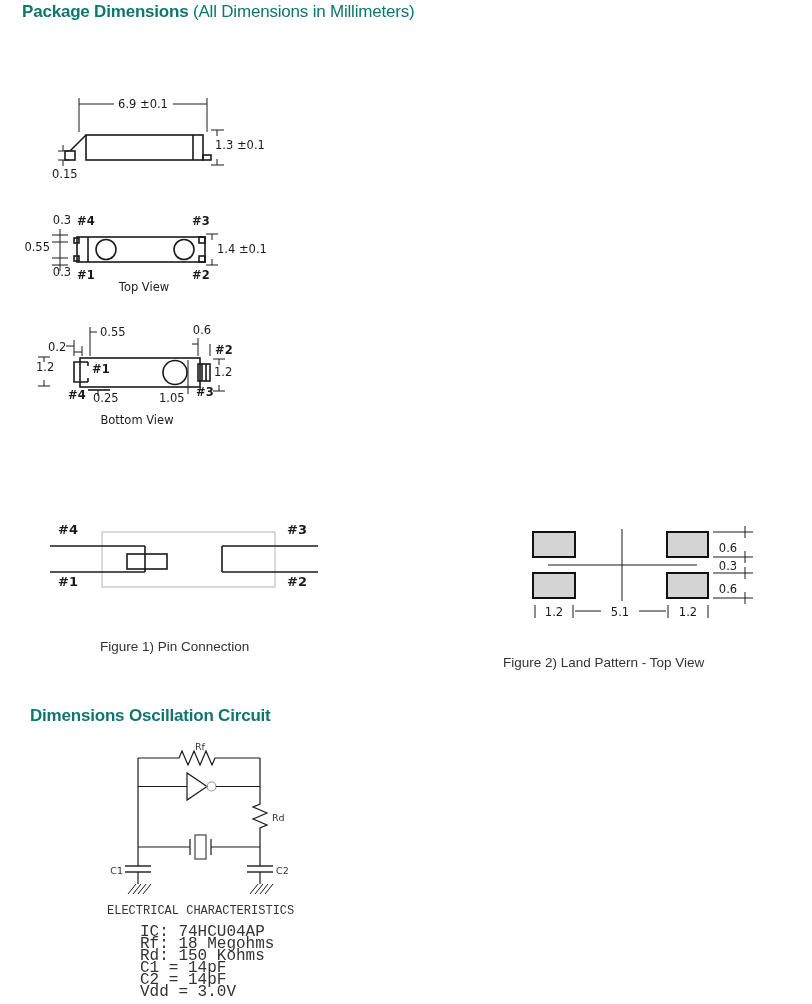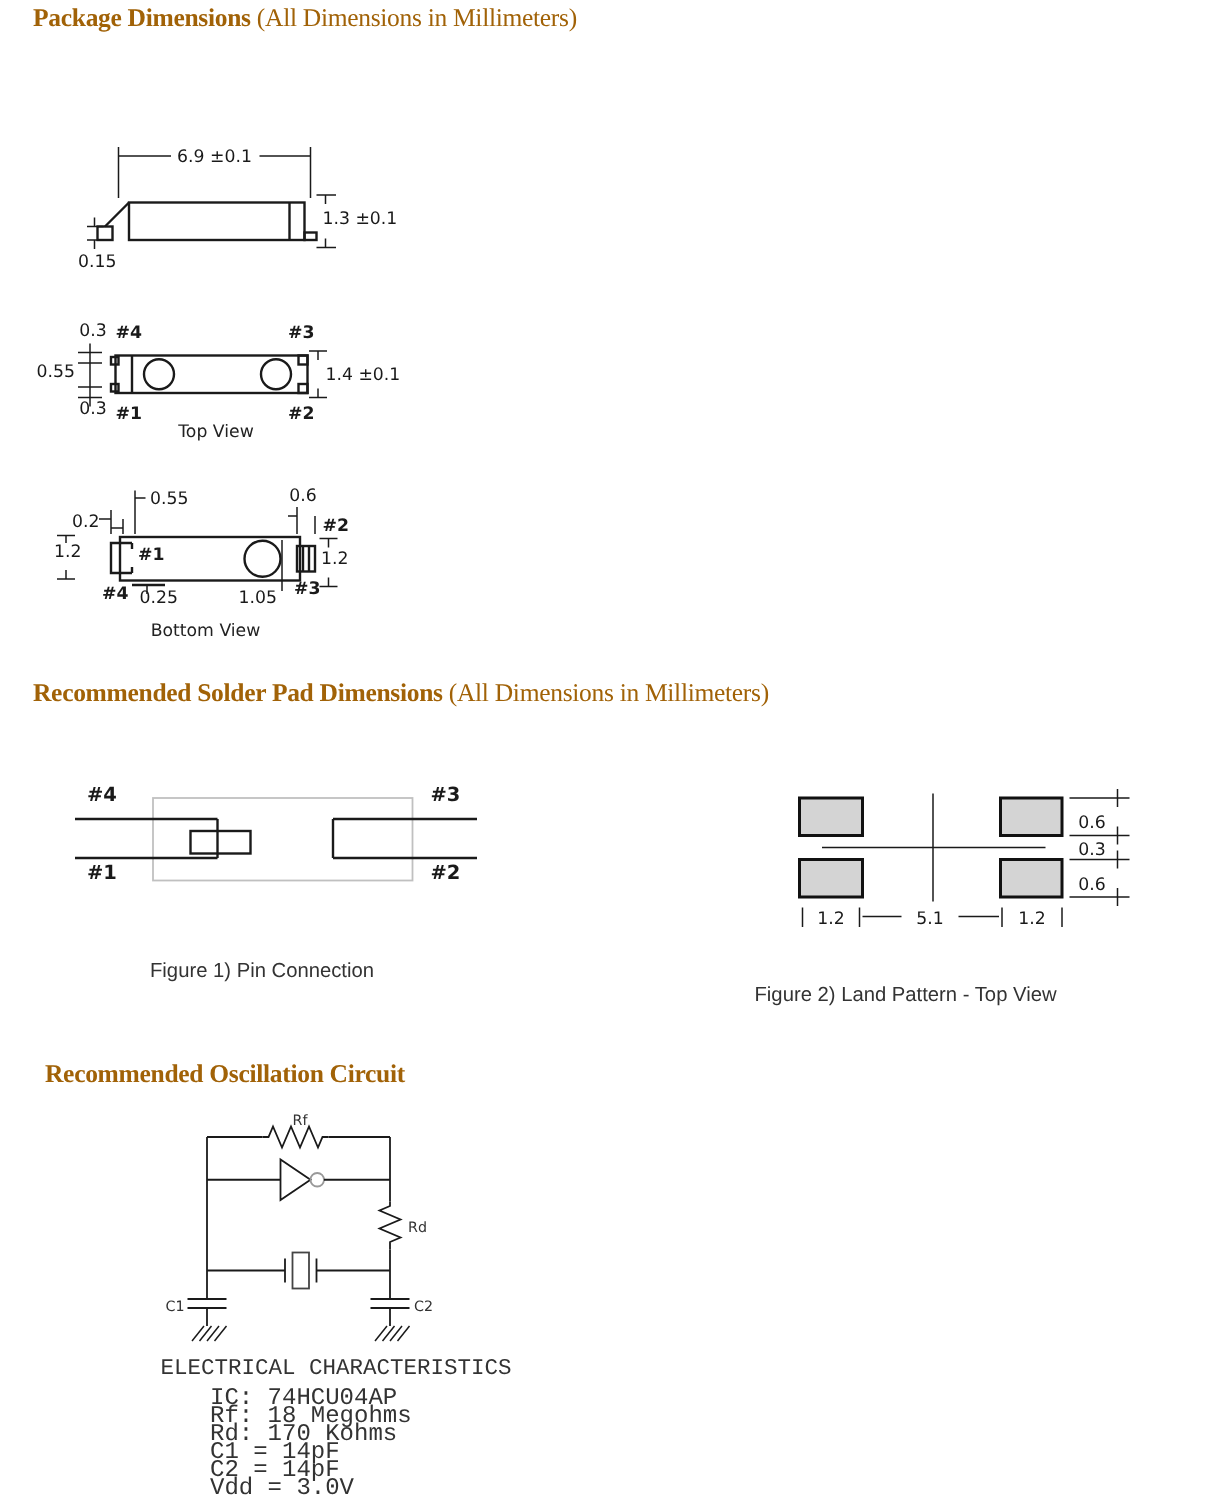--- a/index.html
+++ b/index.html
@@ -1,31 +1,31 @@
 <!DOCTYPE html>
 <html><head>
 <meta charset="utf-8">
 <style>
   html,body{margin:0;padding:0;background:#ffffff;}
   #page{position:relative;width:812px;height:1004px;background:#ffffff;overflow:hidden;
         font-family:"Liberation Sans",sans-serif;color:#111;}
   .abs{position:absolute;}
-  h2.sec{margin:0;font-size:17px;font-weight:bold;color:#a16207;letter-spacing:-0.2px;font-family:Liberation Serif, serif;}
+  h2.sec{margin:0;font-size:17px;font-weight:bold;color:#0f766e;letter-spacing:-0.2px;}
   h2.sec .sub{font-weight:normal;}
   svg text{font-family:"DejaVu Sans",sans-serif;font-size:11px;fill:#1a1a1a;}
   svg text.dim{font-size:11.5px;}
   svg text.pin{font-size:11.5px;font-weight:600;}
   svg text.viewlbl{font-size:11.5px;fill:#222;}
   svg text.cap{font-family:"Liberation Sans",sans-serif;font-size:13.5px;fill:#333;}
   svg text.pinbig{font-size:13px;font-weight:600;}
   svg text.circ{font-size:9.5px;fill:#333;}
   svg line,svg rect.ol,svg path.ol,svg polyline,svg polygon,svg circle{stroke:#1a1a1a;fill:none;}
   .thin{stroke-width:1;}
   .med{stroke-width:1.6;}
-  #elec-title{font-family:"Liberation Mono",monospace;font-size:15px;color:#333;}
+  #elec-title{font-family:"Liberation Mono",monospace;font-size:12px;color:#333;}
   #elec-list{font-family:"Liberation Mono",monospace;font-size:16px;line-height:12px;color:#333;}
 </style>
 </head>
 <body>
 
 <div id="page">
 
   <h2 class="sec abs" style="left:22px;top:2px;">
     <span>Package Dimensions</span>
     <span class="sub">(All Dimensions in Millimeters)</span>
@@ -139,24 +139,20 @@
     <text class="dim" x="6" y="56">1.2</text>
     <text class="pin" x="62" y="58">#1</text>
     <text class="dim" x="184" y="61">1.2</text>
     <text class="pin" x="38" y="84">#4</text>
     <text class="dim" x="63" y="87">0.25</text>
     <text class="dim" x="129" y="87">1.05</text>
     <text class="pin" x="166" y="81">#3</text>
     <text class="viewlbl" x="107" y="109" text-anchor="middle">Bottom View</text>
   </svg>
 
-  <h2 class="sec abs" style="left:22px;top:452px;">
-    <span>Recommended Solder Pad Dimensions</span>
-    <span class="sub">(All Dimensions in Millimeters)</span>
-  </h2>
 
   <svg class="abs" style="left:40px;top:510px;" width="300" height="150" viewBox="0 0 300 150">
     <rect x="62" y="22" width="173" height="55" style="stroke:#c0c0c0;fill:none;stroke-width:1.2"></rect>
     <text class="pinbig" x="18" y="24">#4</text>
     <text class="pinbig" x="247" y="24">#3</text>
     <g class="med">
       <line x1="10" y1="36" x2="105" y2="36"></line>
       <line x1="10" y1="62" x2="105" y2="62"></line>
       <line x1="105" y1="36" x2="105" y2="62"></line>
       <rect class="ol" x="87" y="44" width="40" height="15"></rect>
@@ -203,21 +199,21 @@
       <line x1="80" y1="106" x2="106" y2="106"></line>
         <line x1="144" y1="106" x2="171" y2="106"></line>
     </g>
     <text class="dim" x="59" y="111" text-anchor="middle">1.2</text>
     <text class="dim" x="125" y="111" text-anchor="middle">5.1</text>
     <text class="dim" x="193" y="111" text-anchor="middle">1.2</text>
     <text class="cap" x="8" y="162">Figure 2) Land Pattern - Top View</text>
   </svg>
 
   <h2 class="sec abs" style="left:30px;top:706px;">
-    <span>Recommended Oscillation Circuit</span>
+    <span>Dimensions Oscillation Circuit</span>
   </h2>
 
   <svg class="abs" style="left:95px;top:735px;" width="225" height="170" viewBox="0 0 225 170">
     <text class="circ" x="105" y="15" text-anchor="middle">Rf</text>
     <g style="stroke:#444;stroke-width:1.2;fill:none">
       <line x1="43" y1="23" x2="80" y2="23"></line>
       <polyline points="80,23 84,23 87,16 93,30 99,16 105,30 111,16 117,30 120,23 124,23"></polyline>
       <line x1="124" y1="23" x2="165" y2="23"></line>
       <line x1="43" y1="23" x2="43" y2="131"></line>
       <line x1="165" y1="23" x2="165" y2="66"></line>
@@ -257,19 +253,19 @@
     </g>
     <text class="circ" x="177" y="86">Rd</text>
     <text class="circ" x="28" y="139" text-anchor="end">C1</text>
     <text class="circ" x="181" y="139">C2</text>
   </svg>
 
   <div id="elec-title" class="abs" style="left:107px;top:904px;">ELECTRICAL CHARACTERISTICS</div>
   <div id="elec-list" class="abs" style="left:140px;top:926px;">
     <div>IC: 74HCU04AP</div>
     <div>Rf: 18 Megohms</div>
-    <div>Rd: 170 Kohms</div>
+    <div>Rd: 150 Kohms</div>
     <div>C1 = 14pF</div>
     <div>C2 = 14pF</div>
     <div>Vdd = 3.0V</div>
   </div>
 
 </div>
 
 </body></html>

